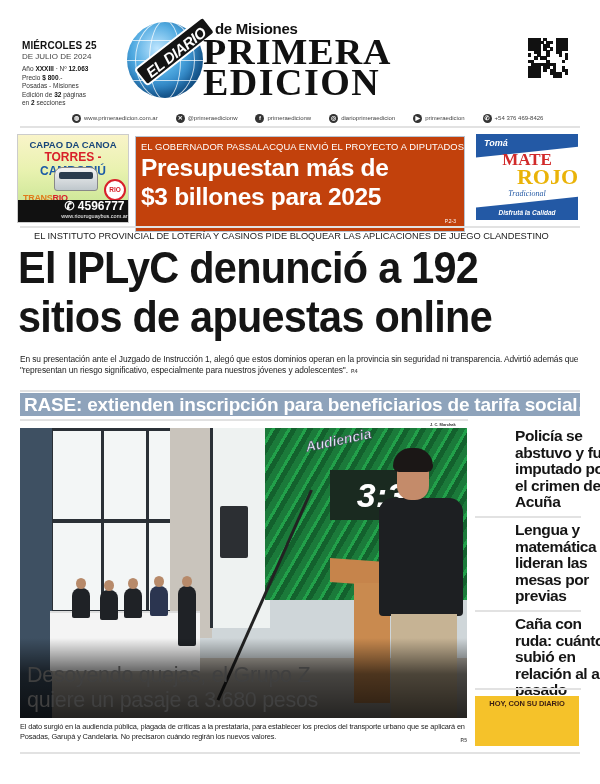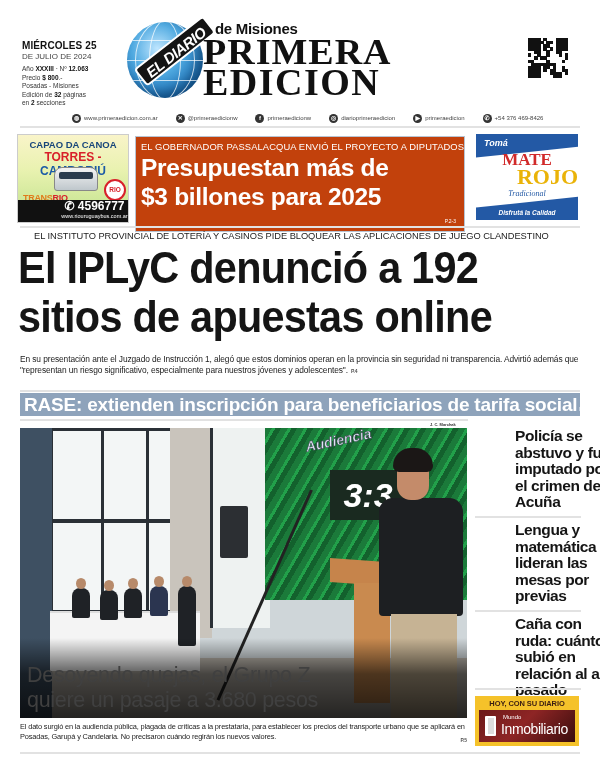--- a/index.html
+++ b/index.html
@@ -92,21 +92,21 @@
   .photo .window::after { content: ""; position: absolute; left: 0; top: 88px; width: 100%; height: 4px; background: #2a3036; }
   .photo .pillar { position: absolute; left: 0; top: 0; width: 32px; height: 290px; background: #3e5062; }
   .photo .wallstone { position: absolute; left: 150px; top: 0; width: 42px; height: 210px; background: #c9c4bc; }
   .photo .window2 { position: absolute; left: 190px; top: 0; width: 60px; height: 200px; background: #eef2f1; border-left: 3px solid #2a3036; }
   .photo .speaker { position: absolute; left: 200px; top: 78px; width: 28px; height: 52px; background: #2c2f33; border-radius: 2px; }
   .photo .screen { position: absolute; left: 245px; top: 0; width: 202px; height: 172px;
                    background: repeating-linear-gradient(120deg, #1b7a3a 0 6px, #22a04a 6px 9px, #13612d 9px 14px);
                    }
   .photo .screen .aud { position: absolute; left: 40px; top: 4px; font-weight: 900; font-style: italic; font-size: 14px; color: #dfe4f5;
                         transform: rotate(-12deg); -webkit-text-stroke: 0.5px #334; }
-  .photo .screen .num { position: absolute; left: 65px; top: 42px; width: 76px; height: 50px; background: #1a2a20; color: #fff; font-weight: 900; font-size: 34px; line-height: 50px; text-align: center; font-style: italic; }
+  .photo .screen .num { position: absolute; left: 65px; top: 42px; width: 76px; height: 50px; background: #1a2a20; color: #fff; font-weight: 900; font-size: 34px; line-height: 50px; text-align: right; font-style: italic; }
   .photo .table { position: absolute; left: 30px; top: 183px; width: 150px; height: 60px; background: #f4f4f4; border-top: 2px solid #ddd; }
   .photo .person { position: absolute; width: 18px; height: 30px; border-radius: 8px 8px 2px 2px; background: #1f2226; }
   .photo .head { position: absolute; width: 10px; height: 11px; border-radius: 50%; background: #b78a6a; }
   .photo .floor { position: absolute; left: 0; top: 230px; width: 447px; height: 60px; background: #b9b3aa; }
   .photo .podium { position: absolute; left: 310px; top: 133px; width: 84px; height: 140px; }
   .photo .podium .top { position: absolute; left: 0; top: 0; width: 84px; height: 24px; background: #c6844b; transform: skewY(4deg); }
   .photo .podium .post { position: absolute; left: 24px; top: 22px; width: 36px; height: 120px; background: #c98a4f; }
   .photo .speaker-man { position: absolute; left: 355px; top: 20px; width: 92px; height: 270px; }
   .photo .speaker-man .hair { position: absolute; left: 18px; top: 0; width: 40px; height: 24px; background: #1b1716; border-radius: 18px 18px 6px 6px; }
   .photo .speaker-man .face { position: absolute; left: 22px; top: 12px; width: 32px; height: 40px; background: #c48b6a; border-radius: 10px 10px 14px 14px; }
@@ -416,18 +416,13 @@
   </div>
   <div class="brief-rule" style="top:182px;"></div>
   <div class="brief" style="top:188px;">
     <span>Caña con ruda: cuánto subió en relación al año pasado</span><span class="pg">P.8</span>
   </div>
   <div class="brief-rule" style="top:260px;"></div>
 </div>
 
 <div class="promo">
   <div class="t">HOY, CON SU DIARIO</div>
-  <div class="box">
-    <div class="door"></div>
-    <div class="m">Mundo</div>
-    <div class="i">Inmobiliario</div>
-  </div>
 </div>
 
 </body></html>

